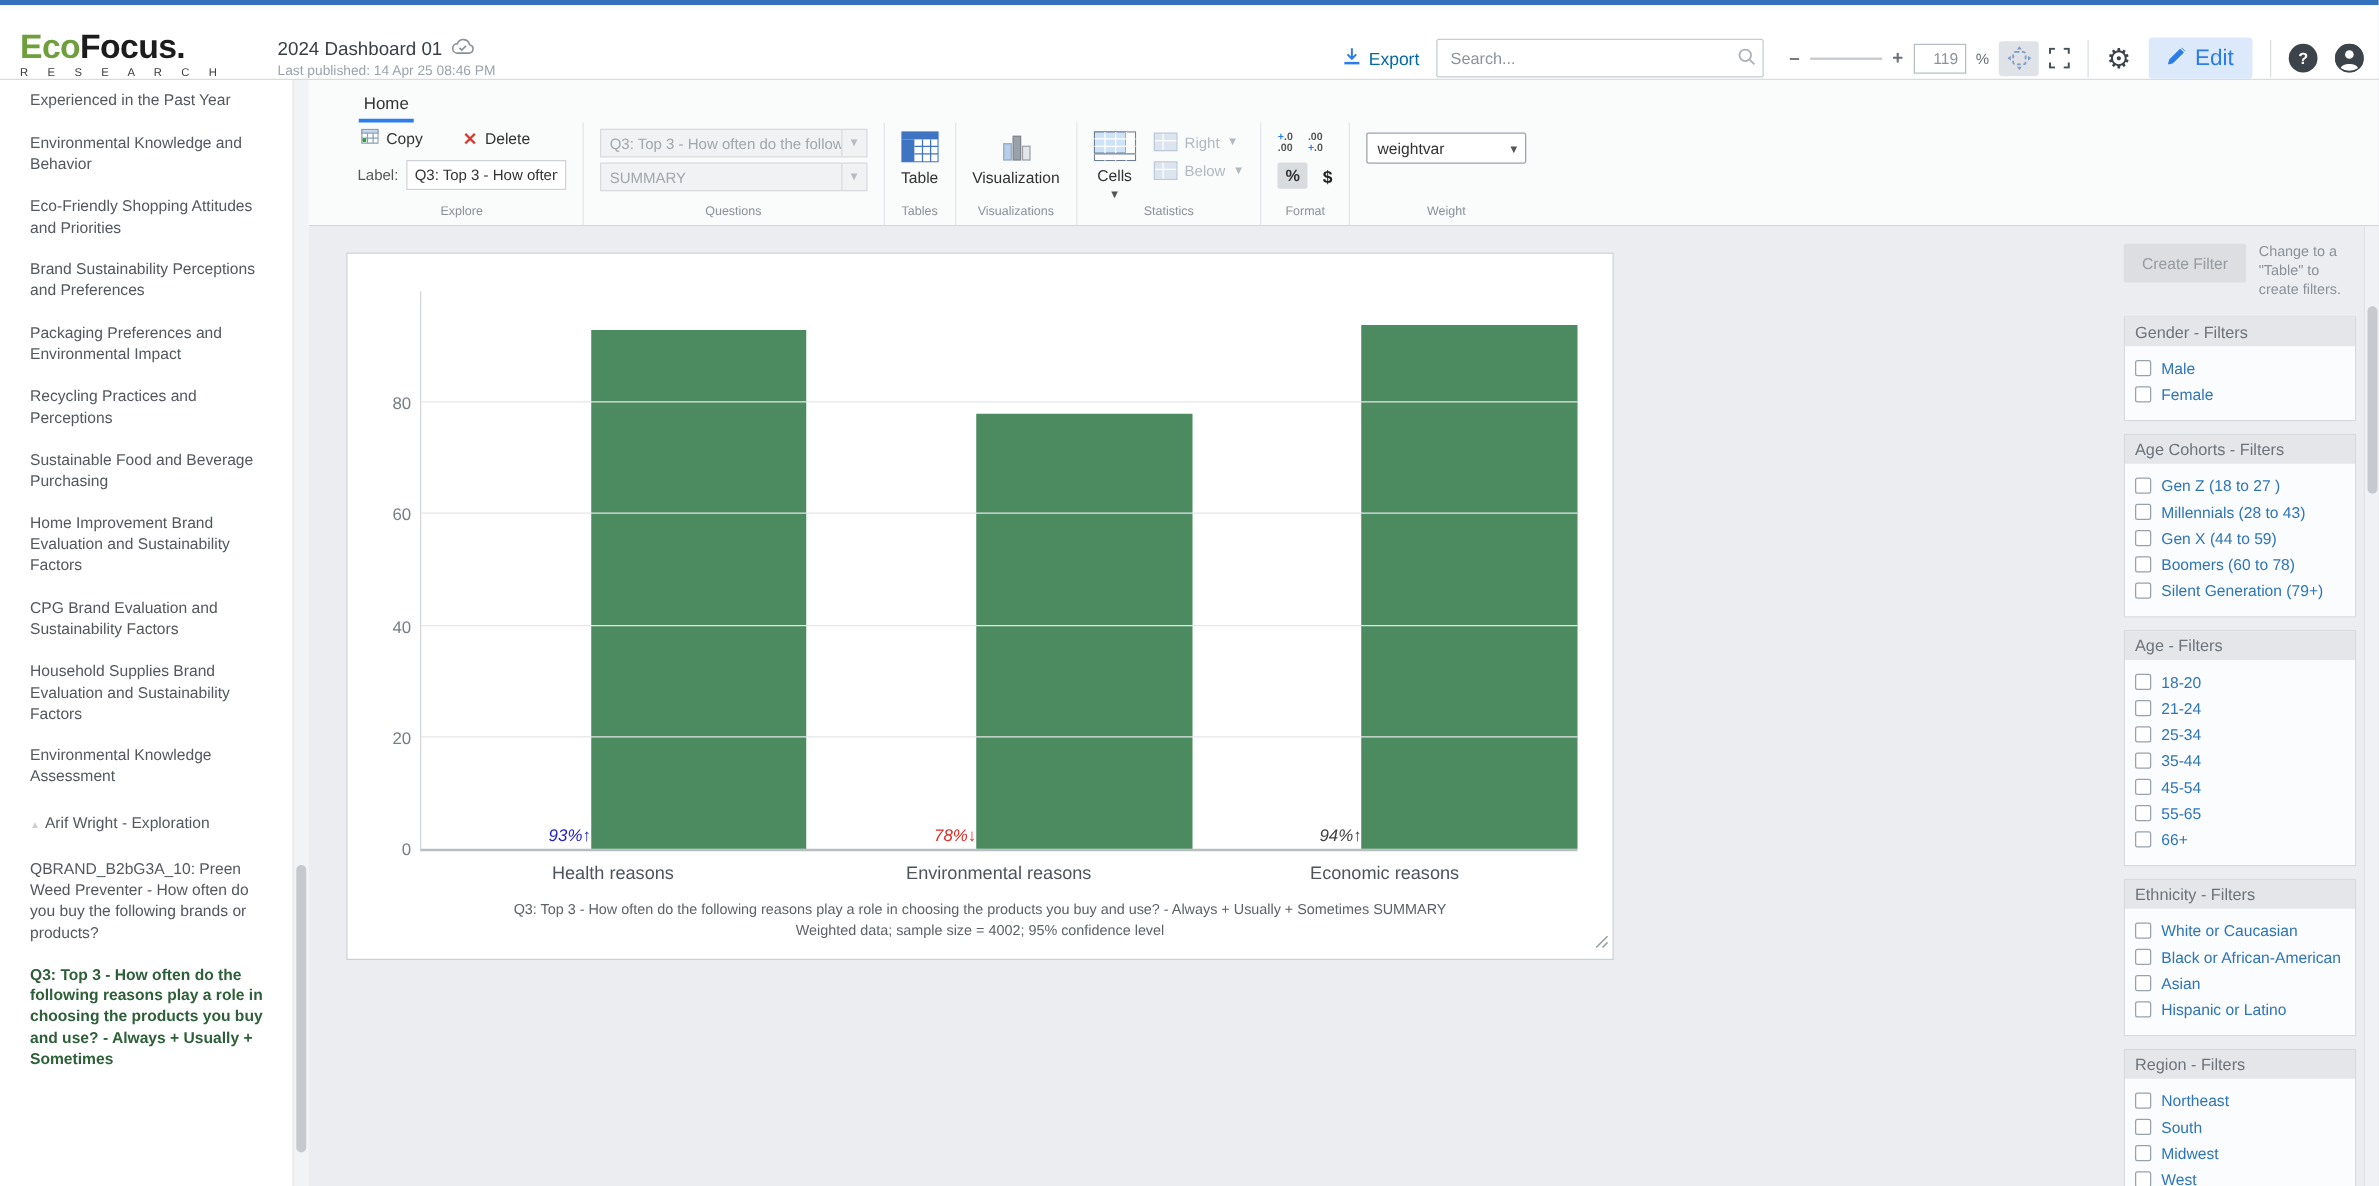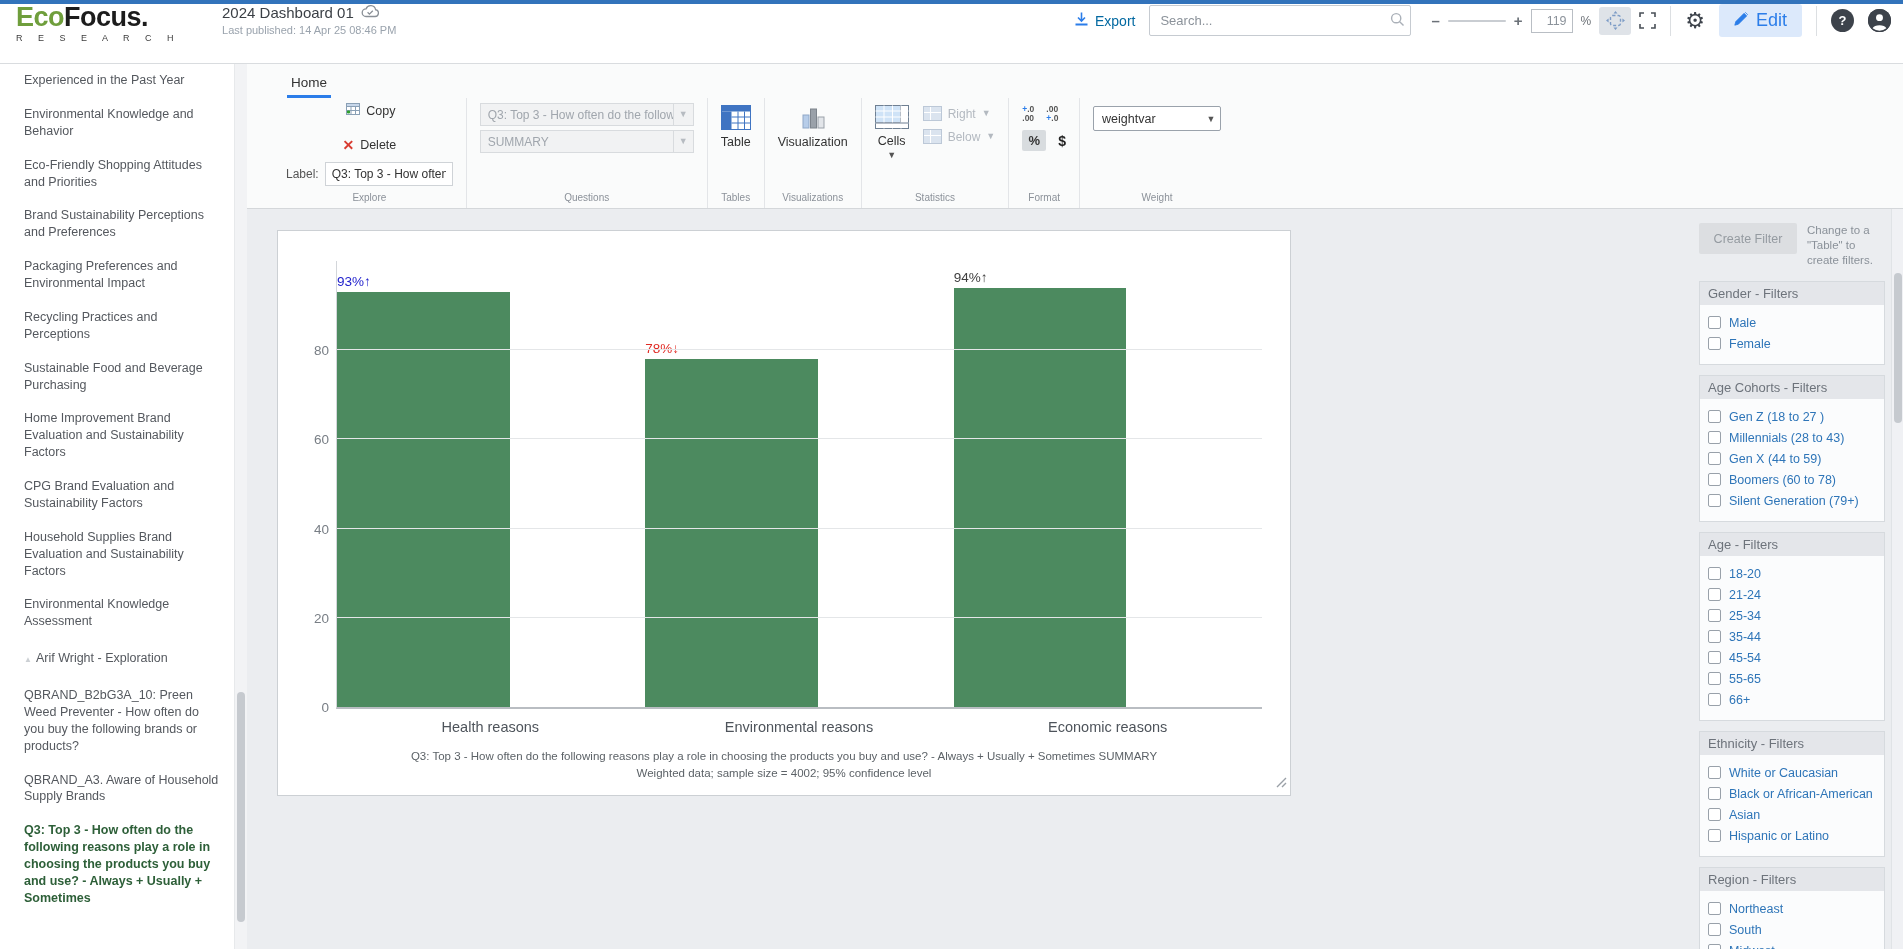--- a/index.html
+++ b/index.html
@@ -1,21 +1,21 @@
 <!DOCTYPE html>
 <html><head>
 <meta charset="utf-8">
 <style>
   * { margin:0; padding:0; box-sizing:border-box; }
   html,body { width:1903px; height:949px; overflow:hidden; background:#ebedf0;
               font-family:"Liberation Sans", sans-serif; }
 
   
   .topbar { position:relative; height:64px; background:#ffffff; border-top:4px solid #3273bb;
-            border-bottom:1px solid #d9dcdf; display:flex; align-items:flex-start; padding:0 12px 12px 16px; }
+            border-bottom:1px solid #d9dcdf; display:flex; align-items:flex-end; padding:0 12px 0 16px; }
   .logo-block { display:flex; flex-direction:column; line-height:1; margin-right:42px; }
   .logo-main { font-size:27px; font-weight:800; letter-spacing:-0.5px; }
   .logo-eco { color:#6f9e3c; } .logo-focus { color:#1c1c1c; }
   .logo-sub { font-size:9px; letter-spacing:6.5px; color:#3c3c3c; margin-top:3px; text-align:center; }
   .title-block { display:flex; flex-direction:column; gap:3px; }
   .doc-title { font-size:15px; color:#3a3f45; display:flex; align-items:center; gap:7px; }
   .doc-sub { font-size:11px; color:#9aa3ad; }
   .tb-right { margin-left:auto; display:flex; align-items:center; gap:14px; }
   .export-btn { display:flex; align-items:center; gap:7px; color:#0369a1; font-size:14px; cursor:pointer; }
   .search-box { position:relative; width:262px; }
@@ -59,21 +59,21 @@
   
   .ribbon { background:#fafbfb; border-bottom:1px solid #d4d7da; padding-left:26px; }
   .tab-row { height:34px; display:flex; align-items:flex-end; }
   .tab-home { font-size:13.5px; font-weight:400; color:#333; padding:6px 4px 5px; margin-left:14px;
               border-bottom:3px solid #2b7de9; cursor:pointer; }
   .groups-row { display:flex; align-items:stretch; }
   .rgroup { display:flex; flex-direction:column; padding:5px 13px 0; border-right:1px solid #e3e5e8; }
   .rgroup-content { flex:1; display:flex; align-items:flex-start; }
   .rgroup-label { text-align:center; font-size:10px; color:#8b9199; padding:6px 0 5px; }
   .explore-col { display:flex; flex-direction:column; gap:9px; }
-  .explore-btns { display:flex; gap:18px; align-items:center;flex-direction:column; }
+  .explore-btns { display:flex; gap:32px; align-items:center; }
   .tool-btn { display:flex; align-items:center; gap:6px; font-size:12.5px; color:#333; cursor:pointer; }
   .del-x { color:#d83c31; font-weight:700; font-size:14px; }
   .label-row { display:flex; align-items:center; gap:6px; font-size:12px; color:#555; }
   .label-input { width:128px; height:24px; border:1px solid #cfd3d7; font-size:12px; padding:0 6px;
                  color:#333; font-family:inherit; }
   .qdrops { display:flex; flex-direction:column; gap:4px; }
   .ddisabled { width:214px; height:23px; background:#f1f2f3; border:1px solid #d8dbde; display:flex;
                align-items:center; font-size:12px; color:#a0a6ad; }
   .ddisabled .dtxt { flex:1; padding:0 7px; white-space:nowrap; overflow:hidden; }
   .ddisabled .dcaret { width:20px; border-left:1px solid #d8dbde; text-align:center; color:#b6bbc1;
@@ -102,21 +102,21 @@
 
   
   .content { position:relative; flex:1; background:#ebedf0; }
   .chart-card { position:absolute; left:30px; top:21px; width:1014px; height:566px; background:#fff;
                 border:1px solid #ccd0d4; }
   .plot { position:absolute; left:58px; top:30px; right:28px; bottom:86px;
           border-left:1px solid #d3d6da; border-bottom:2px solid #b9bdc2; }
   .gridline { position:absolute; left:0; right:0; height:1px; background:#e4e6e8; }
   .ytick { position:absolute; left:-50px; width:42px; text-align:right; font-size:13.5px; color:#787e85; }
   .bars { position:absolute; left:0; right:0; top:0; bottom:0; display:flex; }
-  .bar-col { flex:1; display:flex; flex-direction:column; justify-content:flex-end; align-items:flex-start; }
+  .bar-col { flex:1; display:flex; flex-direction:row; justify-content:flex-end; align-items:flex-end;font-style:italic; }
   .bar-val { font-size:13.5px; margin-bottom:3px; }
   .bar-val .arr { font-weight:700; }
   .bar-rect { width:56%; }
   .cats { position:absolute; left:58px; right:28px; top:488px; display:flex; }
   .cat { flex:1; text-align:center; font-size:14.5px; color:#4e545b; }
   .footnotes { position:absolute; left:0; right:0; top:517px; text-align:center; font-size:11.5px;
                color:#5c6267; line-height:1.45; }
   .resize-handle { position:absolute; right:3px; bottom:3px; }
 
   
@@ -226,21 +226,20 @@
         <div class="side-item"><span>Brand Sustainability Perceptions and Preferences</span></div>
         <div class="side-item"><span>Packaging Preferences and Environmental Impact</span></div>
         <div class="side-item"><span>Recycling Practices and Perceptions</span></div>
         <div class="side-item"><span>Sustainable Food and Beverage Purchasing</span></div>
         <div class="side-item"><span>Home Improvement Brand Evaluation and Sustainability Factors</span></div>
         <div class="side-item"><span>CPG Brand Evaluation and Sustainability Factors</span></div>
         <div class="side-item"><span>Household Supplies Brand Evaluation and Sustainability Factors</span></div>
         <div class="side-item"><span>Environmental Knowledge Assessment</span></div>
         <div class="side-item gap-before"><span class="caret-icon">▲</span><span>Arif Wright - Exploration</span></div>
         <div class="side-item gap-before"><span>QBRAND_B2bG3A_10: Preen Weed Preventer - How often do you buy the following brands or products?</span></div>
-        <div class="side-item"><span>QBRAND_A3. Aware of Household Supply Brands</span></div>
         <div class="side-item selected"><span>Q3: Top 3 - How often do the following reasons play a role in choosing the products you buy and use? - Always + Usually + Sometimes</span></div>
       </div>
     <div class="side-scroll">
       <div class="side-thumb"></div>
     </div>
   </div>
 
   <div class="main">
     <div class="ribbon">
       <div class="tab-row">

